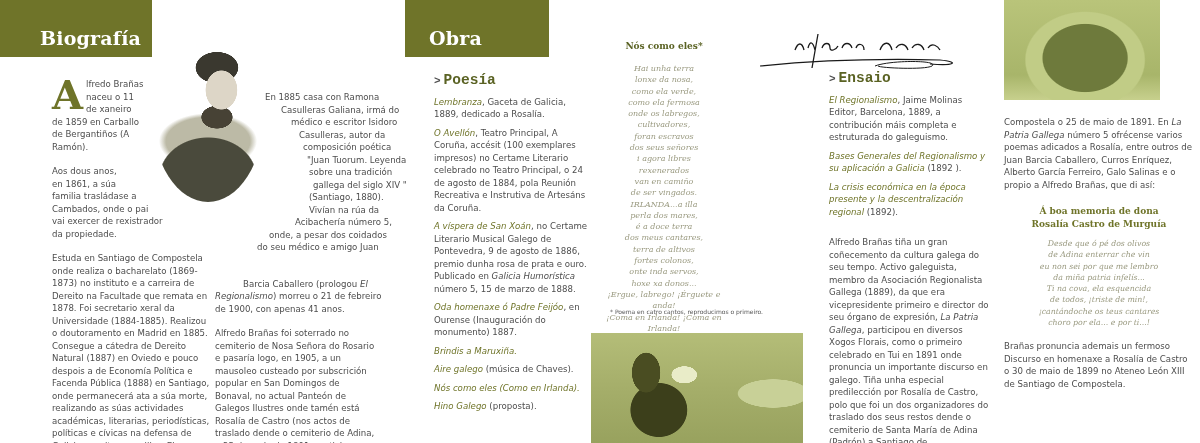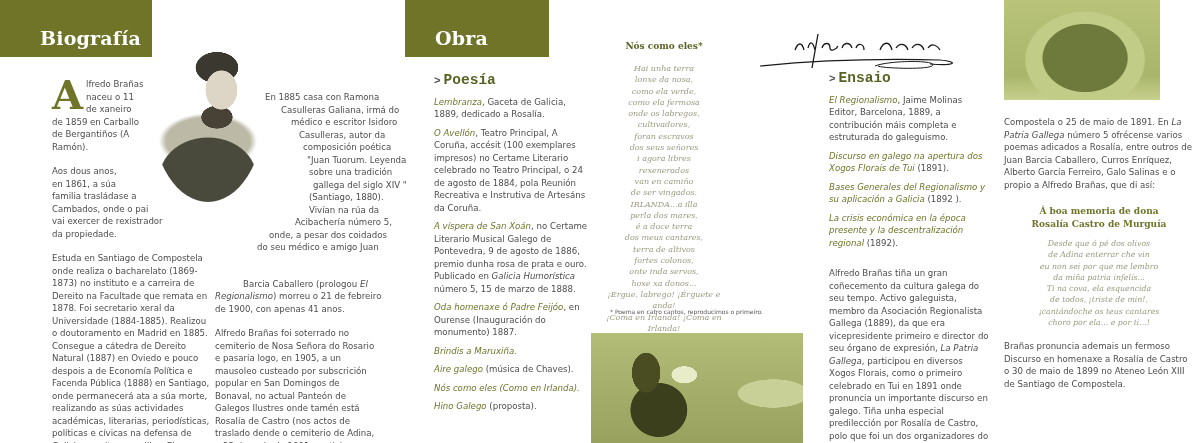--- a/index.html
+++ b/index.html
@@ -5,21 +5,21 @@
   * { box-sizing: border-box; margin: 0; padding: 0; }
   html, body { width: 1200px; height: 443px; overflow: hidden; background: #ffffff; }
   body { position: relative; font-family: "DejaVu Sans", sans-serif; color: #4a4a4a; }
 
   .band {
     position: absolute; top: 0; height: 57px; background: #6f7429;
     color: #ffffff; font-family: "DejaVu Serif", serif; font-weight: bold;
     font-size: 19px; padding: 27px 0 0 40px; letter-spacing: 0.2px;
   }
   .band-bio { left: 0; width: 152px; }
-  .band-obra { left: 405px; width: 144px; padding-left: 30px; }
+  .band-obra { left: 405px; width: 144px; padding-left: 24px; }
 
   .p { font-size: 8.6px; line-height: 12.5px; color: #4d4d4d; }
   .col { position: absolute; }
 
   
   .bio-left { left: 52px; top: 78px; width: 162px; }
   .dropcap {
     float: left; font-family: "DejaVu Serif", serif; font-weight: bold;
     font-size: 40px; line-height: 30px; color: #6f7429; margin: 2px 3px 0 0; height: 30px;
   }
@@ -195,21 +195,20 @@
   <path d="M0 46 C40 42 100 38 180 40 C200 42 195 46 170 44" stroke="#1a1a1a" stroke-width="1.2" fill="none"></path>
   <path d="M115 46 C130 40 180 40 172 46 C165 50 120 48 118 46" stroke="#1a1a1a" stroke-width="1" fill="none"></path>
 </svg>
 
 <div class="col ensaio-col p">
   <div class="sub-head">
     <span class="arrow">&gt;</span><span>Ensaio</span>
   </div>
   <div id="ensaio-list">
       <div class="entry"><span class="it">El Regionalismo</span>, Jaime Molinas Editor, Barcelona, 1889, a contribución máis completa e estruturada do galeguismo.</div>
-      <div class="entry"><span class="it">Discurso en galego na apertura dos Xogos Florais de Tui</span> (1891).</div>
       <div class="entry"><span class="it">Bases Generales del Regionalismo y su aplicación a Galicia</span> (1892 ).</div>
       <div class="entry"><span class="it">La crisis económica en la época presente y la descentralización regional</span> (1892).</div>
     </div>
   <div class="gap"></div>
   <div>
     <span>Alfredo Brañas tiña un gran coñecemento da cultura galega do seu tempo. Activo galeguista, membro da Asociación Regionalista Gallega (1889), da que era vicepresidente primeiro e director do seu órgano de expresión, </span><span class="it-plain">La Patria Gallega</span><span>, participou en diversos Xogos Florais, como o primeiro celebrado en Tui en 1891 onde pronuncia un importante discurso en galego. Tiña  unha especial predilección por Rosalía de Castro, polo que foi un dos organizadores do traslado dos seus restos dende o cemiterio de Santa María de Adina (Padrón) a Santiago de</span>
   </div>
 </div>
 
 <div class="tomb-photo"></div>

